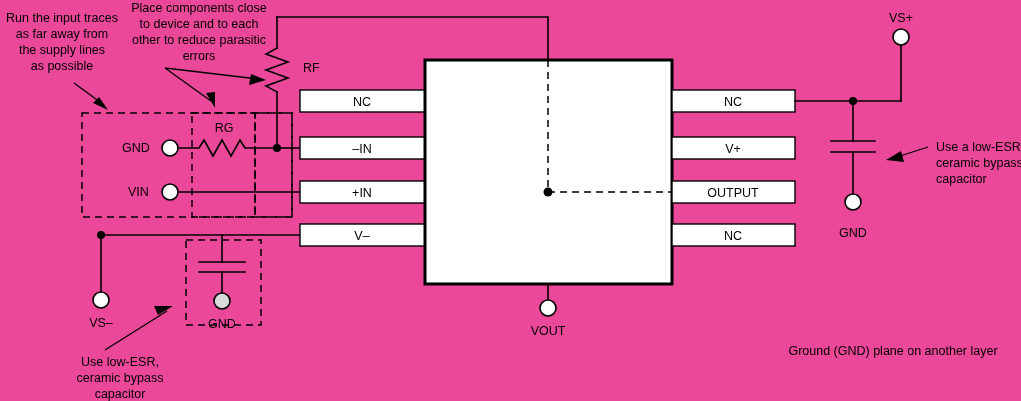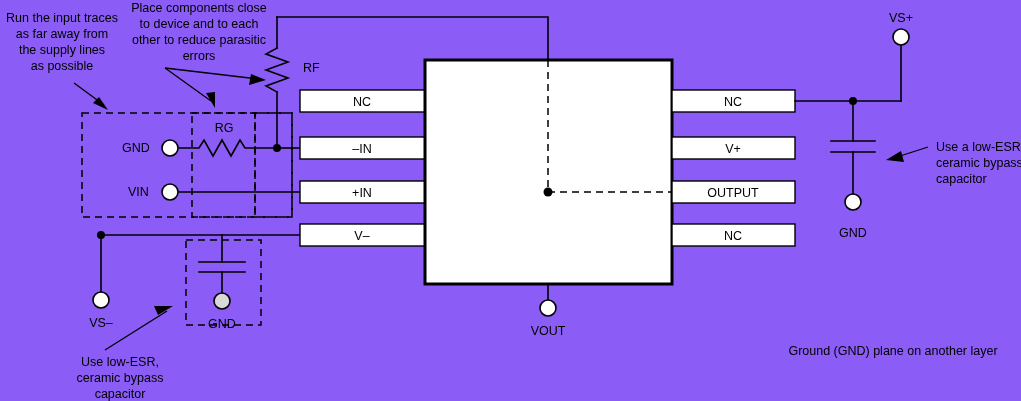--- a/index.html
+++ b/index.html
@@ -1,17 +1,17 @@
 <!DOCTYPE html>
 <html><head>
 <meta charset="utf-8">
 <style>
   html,body{margin:0;padding:0;background:#ffffff;}
   body{font-family:"Liberation Sans", sans-serif;}
-  #root{position:relative;width:1021px;height:401px;background:#8b5cf6;overflow:hidden;}
+  #root{position:relative;width:1021px;height:401px;background:#ec4899;overflow:hidden;}
   svg{display:block;}
   .wire{stroke:#000;stroke-width:1.6;fill:none;stroke-linecap:square;}
   .body-outline{stroke:#000;stroke-width:3;fill:#fff;}
   .pinbox{stroke:#000;stroke-width:1.4;fill:#fff;}
   .dashbox{stroke:#000;stroke-width:1.5;fill:none;stroke-dasharray:7 5;}
   .dashline{stroke:#000;stroke-width:1.5;fill:none;stroke-dasharray:7 5;}
   .term-open{stroke:#000;stroke-width:1.6;fill:#ffffff;}
   .term-filled{stroke:#000;stroke-width:1.6;fill:#d9d9d9;}
   .node{fill:#000;}
   .arrow-line{stroke:#000;stroke-width:1.3;fill:none;}

